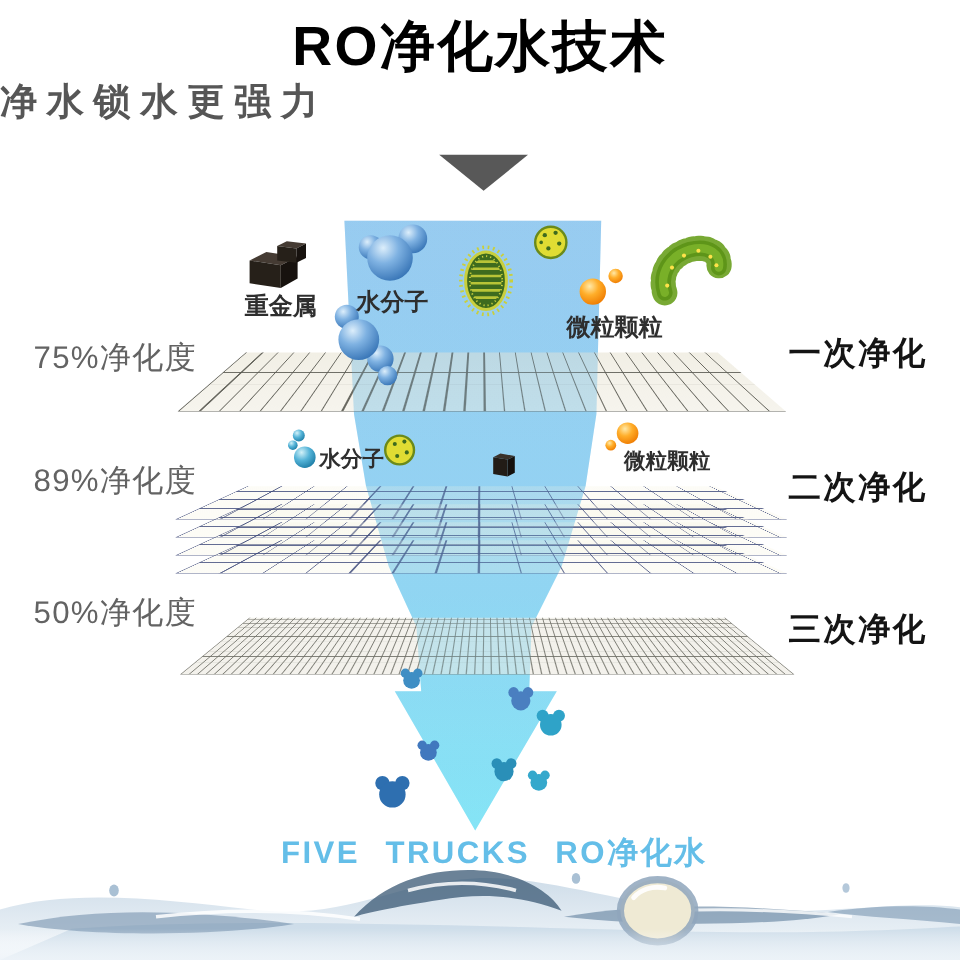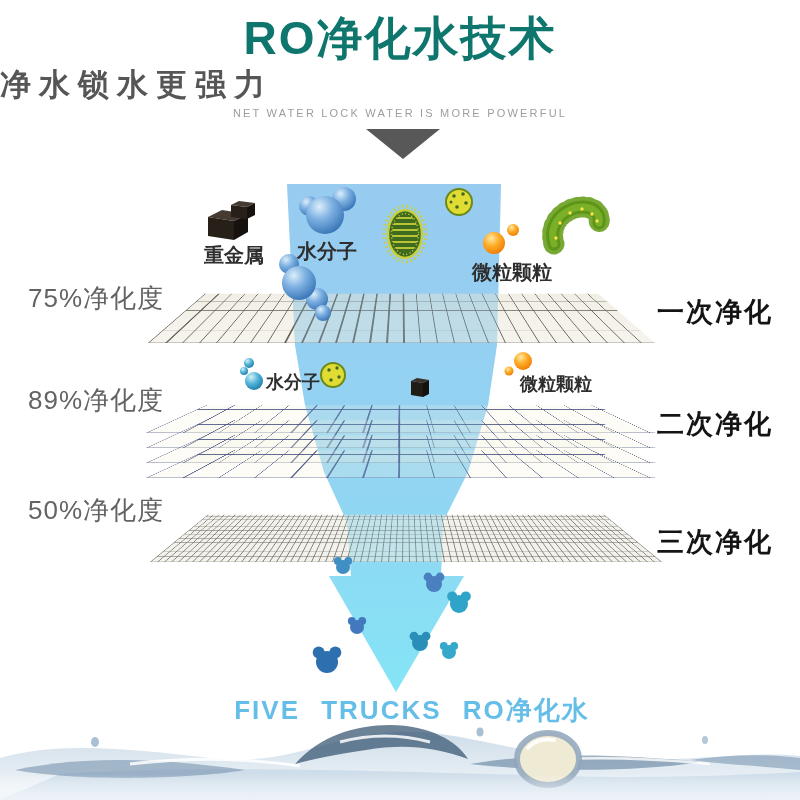--- a/index.html
+++ b/index.html
@@ -2,21 +2,21 @@
 <html><head>
 <meta charset="utf-8">
 <style>
   html,body{margin:0;padding:0;background:#fff;}
   .canvas{
     position:relative;width:800px;height:800px;overflow:hidden;background:#fff;
     font-family:"Liberation Sans", sans-serif;
   }
   
   .title{position:absolute;top:8px;left:0;width:100%;text-align:center;
-    font-size:46px;font-weight:bold;color:#0f766e;letter-spacing:2px;z-index:6;}
+    font-size:46px;font-weight:bold;color:#000000;letter-spacing:2px;z-index:6;}
   .subtitle{position:absolute;top:64px;left:0;width:100%;text-align:left;
     font-size:31px;font-weight:600;color:#565656;letter-spacing:8px;z-index:6;}
   .tagline{position:absolute;top:107px;left:0;width:100%;text-align:center;
     font-size:11px;color:#9d9d9d;letter-spacing:2.2px;z-index:6;}
   .down-tri{position:absolute;left:366px;top:129px;width:0;height:0;z-index:6;
     border-left:37px solid transparent;border-right:37px solid transparent;
     border-top:30px solid #585858;}
   
   .layer{position:absolute;left:0;top:0;width:800px;height:800px;pointer-events:none;}
   .z1{z-index:1}.z3{z-index:3}
@@ -37,40 +37,39 @@
   .m2a{top:283px}.m2b{top:298px}.m2c{top:313px}.m2d{top:328px}
   .mesh3{left:150px;top:412px;width:512px;height:150px;
     background-image:
       repeating-linear-gradient(90deg, rgba(108,108,100,.85) 0 1px, transparent 1px 7px),
       repeating-linear-gradient(0deg, rgba(108,108,100,.85) 0 1px, transparent 1px 13px),
       linear-gradient(rgba(238,236,228,.72), rgba(238,236,228,.72));
     transform:perspective(470px) rotateX(66deg);}
   
   .purity{position:absolute;left:28px;font-size:26px;color:#636363;letter-spacing:1px;z-index:4;text-align:center;}
   .p1{top:281px}.p2{top:383px}.p3{top:493px}
-  .stage{position:absolute;left:657px;font-size:27px;font-weight:bold;color:#141414;letter-spacing:2px;z-index:4;margin-top:18px;}
+  .stage{position:absolute;left:657px;font-size:27px;font-weight:bold;color:#141414;letter-spacing:2px;z-index:4;}
   .s1{top:276px}.s2{top:388px}.s3{top:506px}
   .tag{position:absolute;color:#2e2e2e;font-size:20px;z-index:4;font-weight:600;}
   .t-heavy{left:204px;top:242px}
   .t-shui1{left:297px;top:238px}
   .t-weili1{left:472px;top:259px}
   .t-shui2{left:266px;top:370px;font-size:18px}
   .t-weili2{left:520px;top:372px;font-size:18px}
   .brand{position:absolute;top:693px;left:0;width:100%;text-align:center;z-index:4;
     font-size:26px;font-weight:bold;color:#64bee8;letter-spacing:2px;word-spacing:12px;padding-left:12px;}
   .wave{position:absolute;left:0;top:712px;width:800px;height:88px;z-index:1;pointer-events:none;}
 </style>
 </head>
 <body>
 
 <div class="canvas">
 
   <div class="title">RO净化水技术</div>
   <div class="subtitle">净水锁水更强力</div>
-  <div class="tagline">NET WATER LOCK WATER IS MORE POWERFUL</div>
   <div class="down-tri"></div>
 
   <svg class="layer z1" viewBox="0 0 800 800">
     <defs>
       <linearGradient id="gCol" x1="0" y1="0" x2="0" y2="1">
         <stop offset="0%" stop-color="#8fc7ef"></stop>
         <stop offset="55%" stop-color="#8ad0f1"></stop>
         <stop offset="100%" stop-color="#7ae2f5"></stop>
       </linearGradient>
     </defs>

